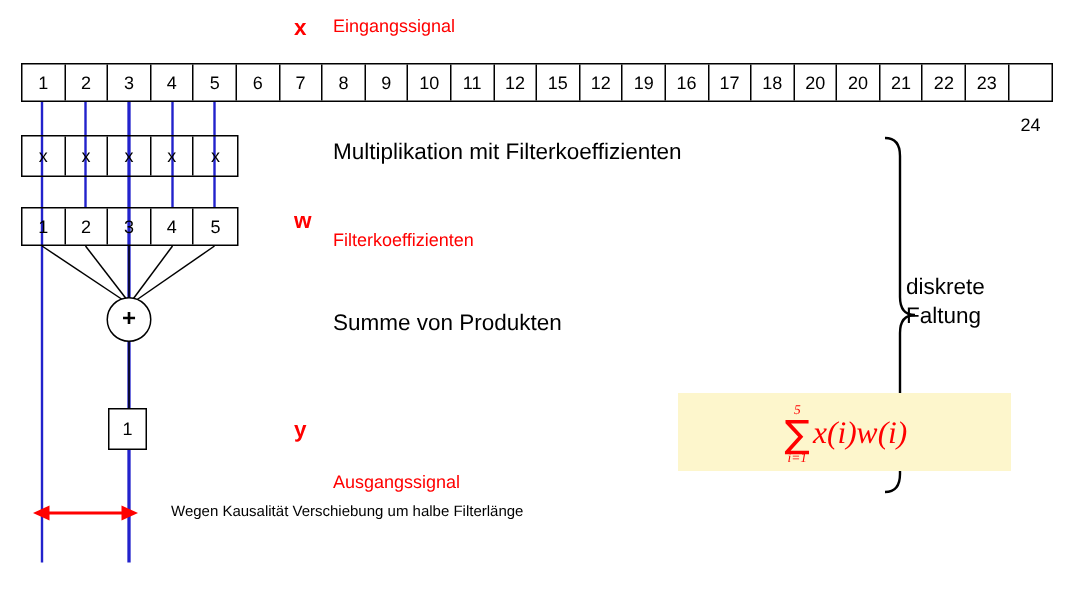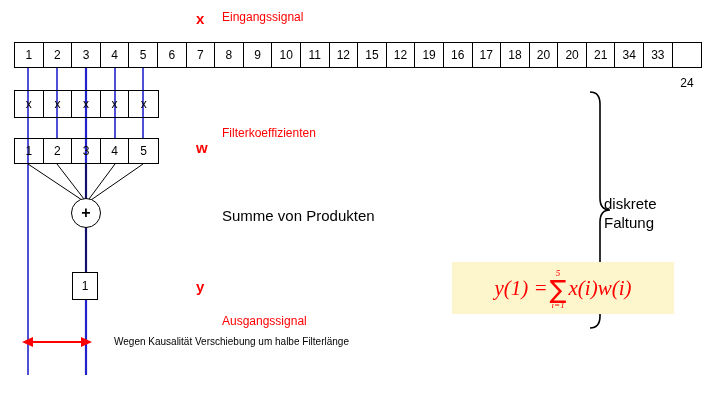--- a/index.html
+++ b/index.html
@@ -133,26 +133,26 @@
     color: #ff0000;
     font-size: 12px;
     white-space: nowrap;
     text-align: right;
   }
 
   #lbl-x { left: 196px; top: 10px; }
   #lbl-input { left: 222px; top: 10px; }
   #lbl-mult { left: 222px; top: 93px; }
   #lbl-w { left: 196px; top: 139px; }
-  #lbl-coef { left: 222px; top: 126px; }
+  #lbl-coef { left: 222px; top: 153px; }
   #lbl-sum { left: 222px; top: 207px; }
   #lbl-y { left: 196px; top: 278px; }
   #lbl-output { left: 222px; top: 278px; margin-top: 36px; }
   #lbl-discrete {
-    left: 604px; top: 194px;
+    left: 604px; top: 182px;
     line-height: 19px;
     text-align: left;
   }
   #lbl-causal { left: 114px; top: 336px; font-size: 10px; }
 
   
   #formula-box {
     left: 452px;
     top: 262px;
     width: 222px;
@@ -244,22 +244,22 @@
     <div class="cell">12</div>
     <div class="cell">15</div>
     <div class="cell">12</div>
     <div class="cell">19</div>
     <div class="cell">16</div>
     <div class="cell">17</div>
     <div class="cell">18</div>
     <div class="cell">20</div>
     <div class="cell">20</div>
     <div class="cell">21</div>
-    <div class="cell">34</div>
-    <div class="cell">33</div>
+    <div class="cell">22</div>
+    <div class="cell">23</div>
     <div class="cell">24</div>
   </div>
 
   <div class="abs" id="mult-row">
     <div class="cell">x</div>
     <div class="cell">x</div>
     <div class="cell">x</div>
     <div class="cell">x</div>
     <div class="cell">x</div>
   </div>
@@ -271,36 +271,36 @@
     <div class="cell">4</div>
     <div class="cell">5</div>
   </div>
 
   <div class="abs" id="sum-node">+</div>
 
   <div class="abs" id="output-box">1</div>
 
   <div class="abs red" id="lbl-x">x</div>
   <div class="abs redlabel" id="lbl-input">Eingangssignal</div>
+  <div class="abs lbl" id="lbl-mult">Multiplikation mit Filterkoeffizienten</div>
   <div class="abs red" id="lbl-w">w</div>
   <div class="abs redlabel" id="lbl-coef">Filterkoeffizienten</div>
   <div class="abs lbl" id="lbl-sum">Summe von Produkten</div>
   <div class="abs red" id="lbl-y">y</div>
   <div class="abs redlabel" id="lbl-output">Ausgangssignal</div>
 
   <div class="abs lbl" id="lbl-discrete">
     <div>diskrete</div>
     <div>Faltung</div>
   </div>
 
   <div class="abs lbl" id="lbl-causal">Wegen Kausalität Verschiebung um halbe Filterlänge</div>
 
   <div class="abs" id="formula-box">
     <div id="formula">
-      <span>y(1) =</span>
       <span class="sigma-stack">
         <span class="lim">5</span>
         <span class="sig">∑</span>
         <span class="lim">i=1</span>
       </span>
       <span>x(i)w(i)</span>
     </div>
   </div>
 
 </div>

